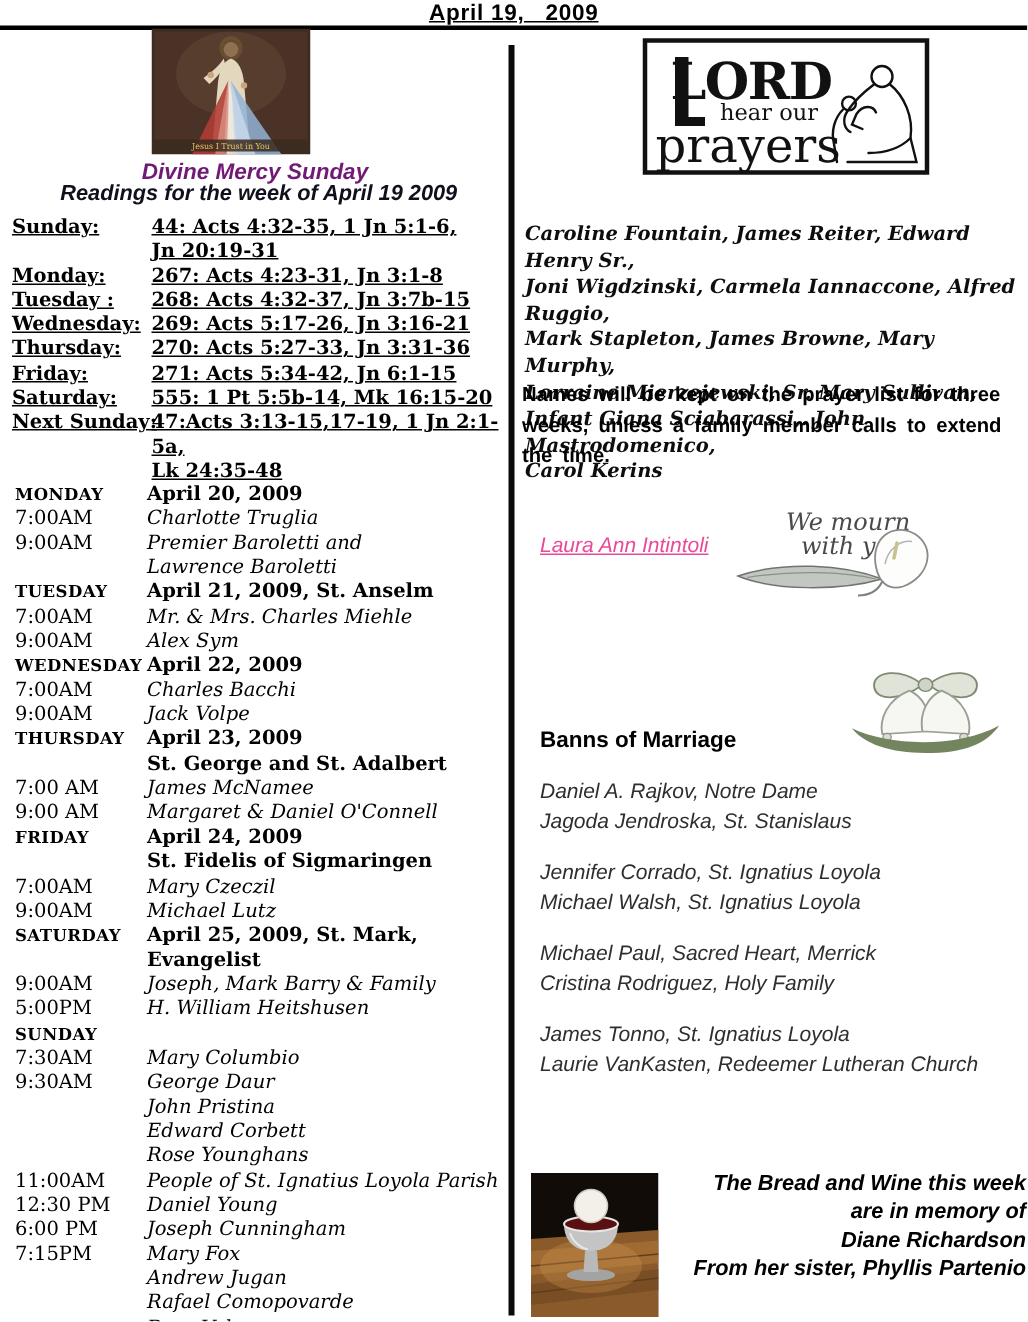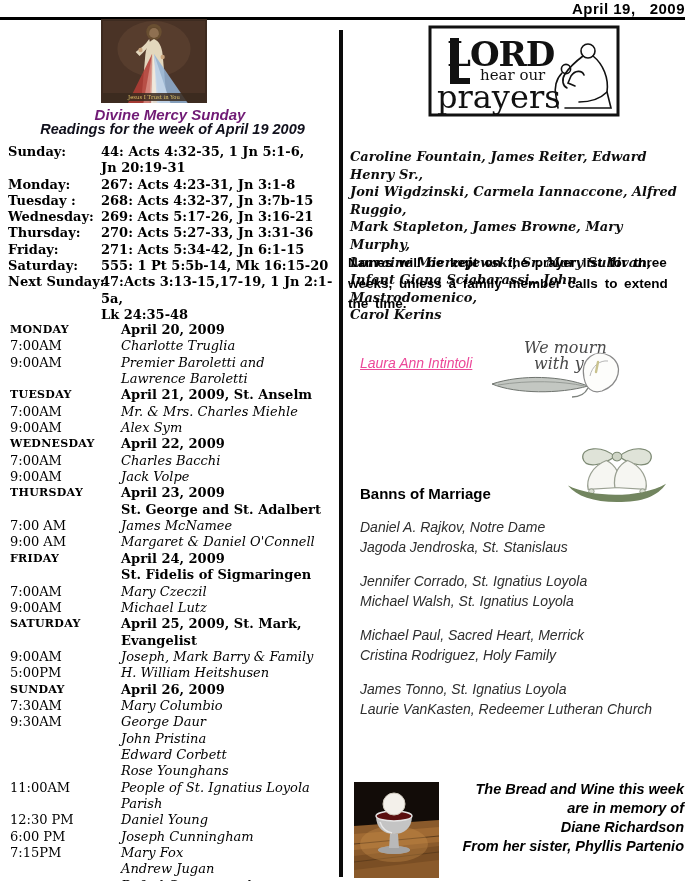--- a/index.html
+++ b/index.html
@@ -1,45 +1,45 @@
 <!DOCTYPE html>
 <html><head>
 <meta charset="utf-8">
 <style>
   * { margin:0; padding:0; box-sizing:border-box; }
   html,body { background:#fff; }
   body { font-family:"Liberation Sans", sans-serif; color:#000; }
   .page { position:relative; width:685px; height:881px; background:#fff; overflow:hidden; }
 
   
-  .date-header { position:absolute; top:0; left:0; width:100%; text-align:right;
+  .date-header { position:absolute; top:0; left:0; width:100%; text-align:center;
     font:bold 15px "Liberation Sans", sans-serif; letter-spacing:.5px; white-space:pre;
-    }
+    text-decoration:underline; }
   .top-rule { position:absolute; top:17px; left:0; width:100%; height:3px; background:#000; }
   .col-divider { position:absolute; left:339px; top:30px; height:847px; width:4px; background:#0a0a0a; }
 
   
   .dm-img { position:absolute; left:101px; top:19px; width:106px; height:84px; }
   .dm-title { position:absolute; left:0; top:106px; width:340px; text-align:center;
     font:bold italic 15px "Liberation Sans", sans-serif; color:#701a75; }
   .dm-sub { position:absolute; left:0; top:121px; width:345px; text-align:center;
     font:bold italic 14.5px "Liberation Sans", sans-serif; color:#10101c; }
 
   .readings { position:absolute; left:8px; top:144px; width:330px;
     font-family:"DejaVu Serif", serif; font-weight:bold; font-size:13px; line-height:16.3px; }
-  .rrow { display:flex; }
+  .rrow { display:flex;text-decoration:underline; }
   .rday { width:93px; flex:none; white-space:nowrap; }
   .rtext { flex:1; }
 
   .schedule { position:absolute; left:8px; top:322px; width:332px;
     font-family:"DejaVu Serif", serif; font-size:13px; line-height:16.35px; }
   .srow { display:flex; }
   .stime { width:90px; flex:none; white-space:nowrap; padding-left:2px; }
   .sday { font-weight:bold; font-size:11px; letter-spacing:.3px; }
-  .sname { flex:1;margin-left:23px; }
+  .sname { flex:1; }
   .shdr { font-weight:bold; }
   .sit { font-style:italic; }
 
   
   .prayers-img { position:absolute; left:425px; top:20px; width:200px; height:105px; }
   .prayer-names { position:absolute; left:350px; top:148px; width:332px;
     font-family:"DejaVu Serif", serif; font-weight:bold; font-style:italic;
     font-size:13px; line-height:17.6px; color:#0d0d0d; }
   .prayer-note { position:absolute; left:348px; top:253px; width:326px;
     font-family:Liberation Sans, sans-serif; font-weight:bold; font-size:13.5px;
@@ -251,23 +251,20 @@
         </div>
       </div>
       <div class="srow">
         <div class="stime">5:00PM</div>
         <div class="sname sit">
           <div>H. William Heitshusen</div>
         </div>
       </div>
       <div class="srow">
         <div class="stime sday">SUNDAY</div>
-        <div class="sname shdr">
-          <div>April 26, 2009</div>
-        </div>
       </div>
       <div class="srow">
         <div class="stime">7:30AM</div>
         <div class="sname sit">
           <div>Mary Columbio</div>
         </div>
       </div>
       <div class="srow">
         <div class="stime">9:30AM</div>
         <div class="sname sit">

